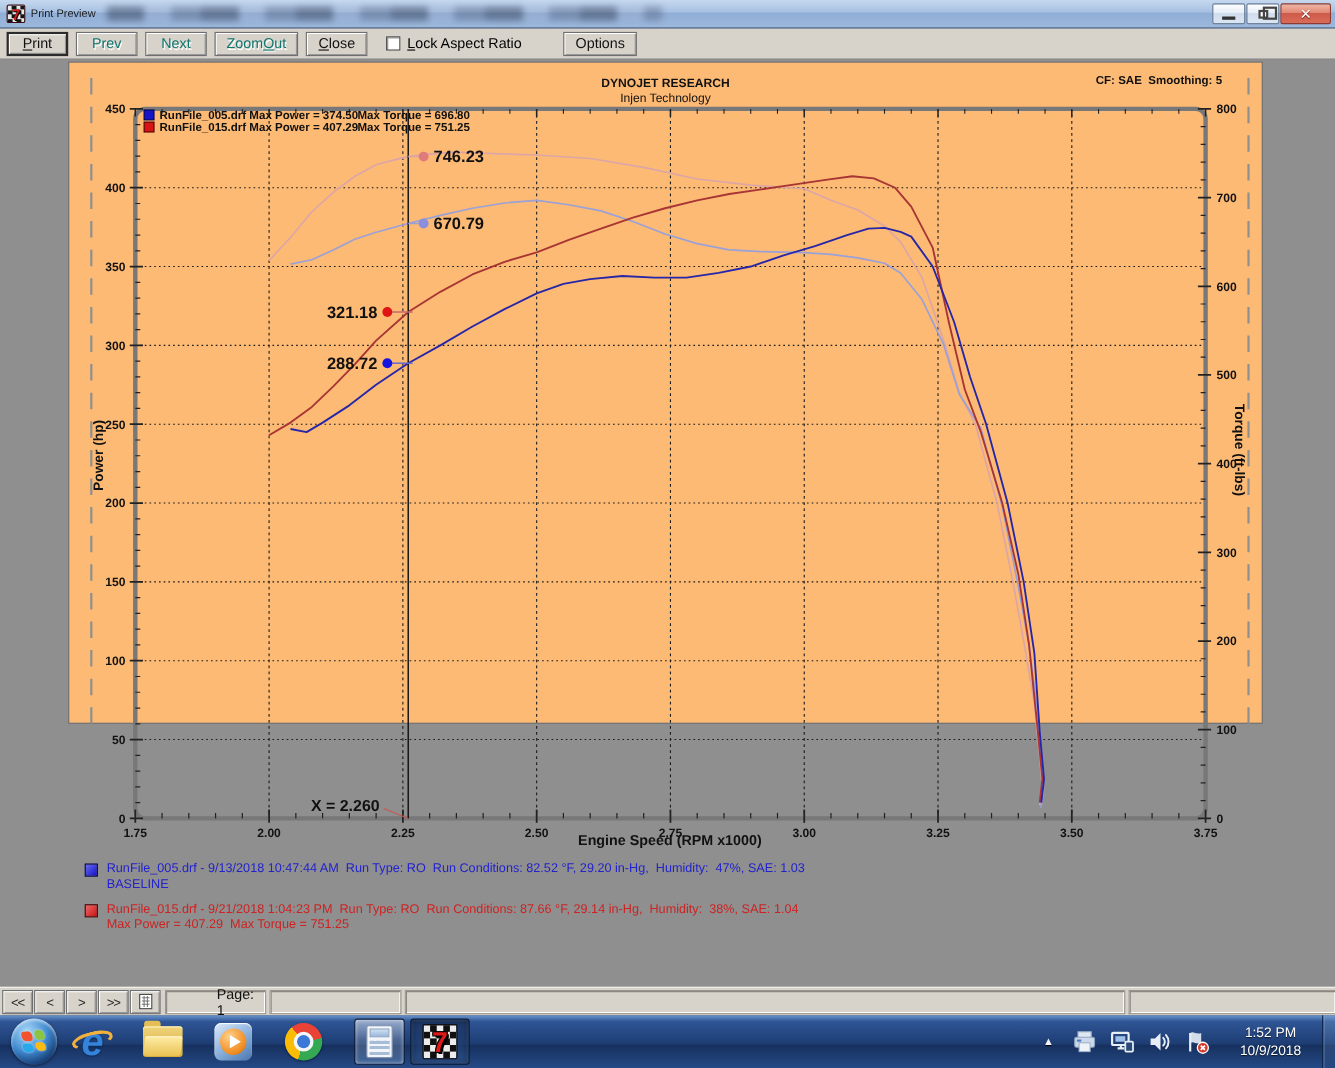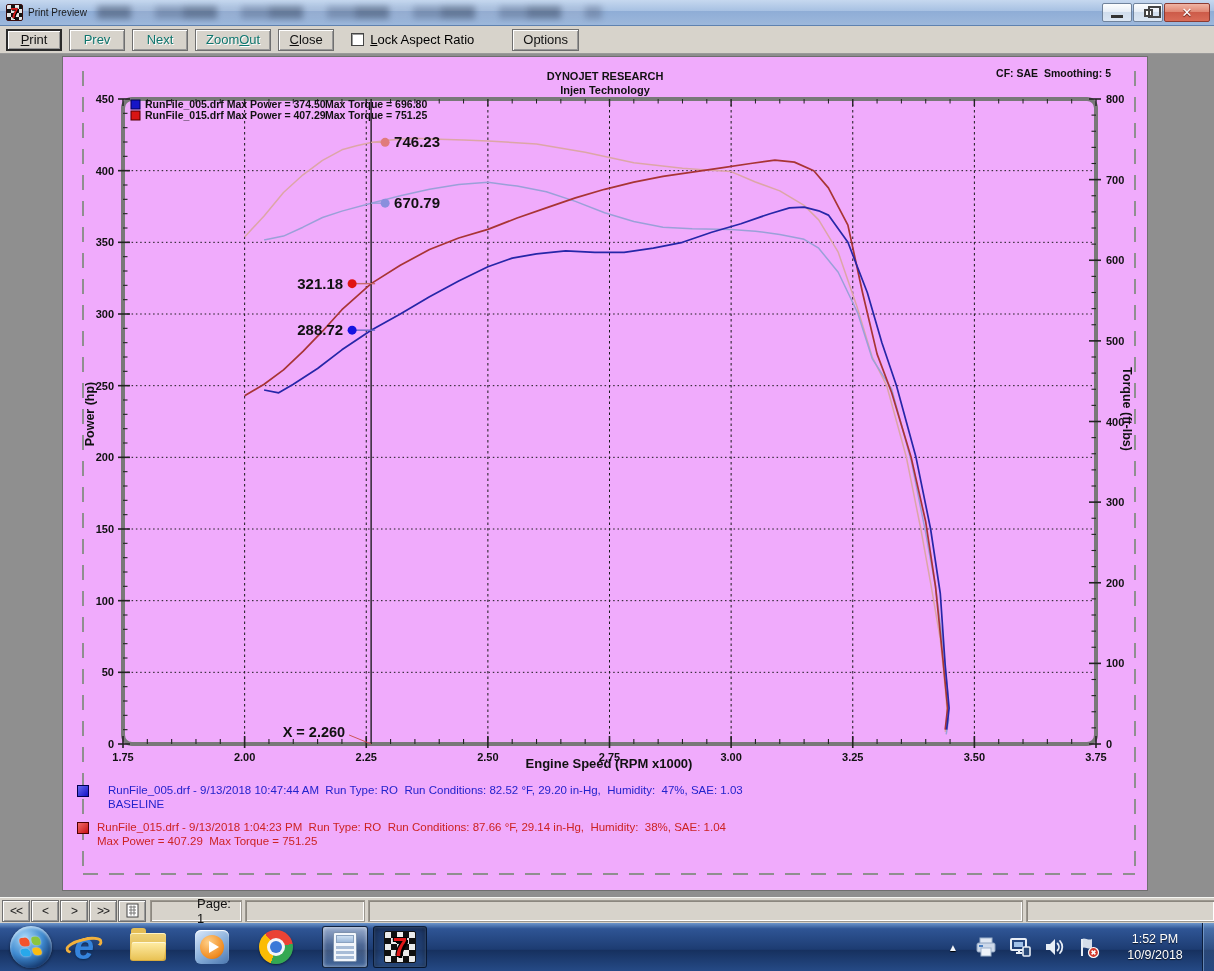--- a/index.html
+++ b/index.html
@@ -35,45 +35,45 @@
     display:flex;align-items:center;justify-content:center;font-size:13px;}
   .tbtn.default{border:2px solid #2b2b2b;padding:0 9px;}
   .tbtn.disabled{color:#0f766e;text-shadow:1px 1px 0 #fdfdfd;}
   .chk-wrap{display:flex;align-items:center;margin:0 6px 0 10px;}
   .chk{width:13px;height:13px;background:#fff;border:1px solid #454545;
     box-shadow:inset 1px 1px 0 #9a9a9a;margin-right:6px;}
   .opt-space{width:32px;}
 
   
   .workspace{position:absolute;left:0;top:54px;width:100%;height:843px;background:#8f8f8f;}
-  .page{position:absolute;left:63px;top:3px;width:1084px;height:833px;background:#f0abfc;
+  .page{position:absolute;left:63px;top:3px;width:1084px;height:600px;background:#fdba74;
     box-shadow:0 0 0 1px #6f6f6f;}
   .hdr1{position:absolute;left:0;right:0;top:13px;text-align:center;font-size:11px;font-weight:bold;color:#111;}
-  .hdr2{position:absolute;left:0;right:0;top:27px;text-align:center;font-size:11px;font-weight:bold;color:#111;}
+  .hdr2{position:absolute;left:0;right:0;top:27px;text-align:center;font-size:11px;font-weight:normal;color:#111;}
   .cf{position:absolute;right:36px;top:10px;font-size:10.5px;font-weight:bold;color:#111;white-space:pre;}
   .ylab-left{position:absolute;left:-38px;top:350px;width:130px;text-align:center;
     transform:rotate(-90deg);font-size:12.5px;font-weight:bold;color:#111;}
   .ylab-right{position:absolute;left:999px;top:345px;width:130px;text-align:center;
     transform:rotate(90deg);font-size:12.5px;font-weight:bold;color:#111;}
   .xlab{position:absolute;left:396px;top:699px;width:300px;text-align:center;font-size:13px;font-weight:bold;color:#111;}
   #chart{position:absolute;left:0;top:0;}
   #chart text{font-family:"Liberation Sans","DejaVu Sans",sans-serif;font-weight:bold;fill:#111;}
   .t-tick{font-size:11px;}
   .t-ann{font-size:15px;}
   .t-leg{font-size:10.5px;}
   .t-cur{font-size:14.5px;}
 
   
   .runinfo{position:absolute;left:14px;top:727px;}
   .ri-entry{display:flex;margin-bottom:10px;}
   .ri-sq{width:12px;height:12px;margin:1px 8px 0 0;flex:none;}
   .ri-sq.blue{background:linear-gradient(135deg,#6a6af0,#1212c8);border:1px solid #00004e;}
   .ri-sq.red{background:linear-gradient(135deg,#f06a6a,#c81212);border:1px solid #4e0000;}
   .ri-line{font-size:11.5px;line-height:13.5px;white-space:pre;}
-  .ri-blue .ri-line{color:#2323cc;margin-left:11px;}
+  .ri-blue .ri-line{color:#2323cc;}
   .ri-red .ri-line{color:#cc2323;}
 
   
   .statusbar{position:absolute;left:0;top:897px;width:100%;height:26px;background:#d7d3cb;
     border-top:1px solid #f5f5f2;display:flex;align-items:center;padding-left:2px;font-size:13px;}
   .sbtn{width:28px;height:22px;margin-right:1px;background:#d7d3cb;border:1px solid #6f6f6f;
     box-shadow:inset 1px 1px 0 #fff, inset -1px -1px 0 #989898;display:flex;align-items:center;justify-content:center;
     font-size:12px;color:#222;letter-spacing:-1px;}
   .scell{height:22px;border:1px solid #9b978f;box-shadow:inset 1px 1px 0 #8b877f, inset -1px -1px 0 #fff;
     display:flex;align-items:center;padding:0 10px;margin-left:3px;color:#111;}
@@ -439,21 +439,21 @@
         <div class="ri-entry ri-blue">
           <div class="ri-sq blue"></div>
           <div>
             <div class="ri-line">RunFile_005.drf - 9/13/2018 10:47:44 AM  Run Type: RO  Run Conditions: 82.52 °F, 29.20 in-Hg,  Humidity:  47%, SAE: 1.03</div>
             <div class="ri-line">BASELINE</div>
           </div>
         </div>
         <div class="ri-entry ri-red">
           <div class="ri-sq red"></div>
           <div>
-            <div class="ri-line">RunFile_015.drf - 9/13/2018 1:04:23 PM  Run Type: RO  Run Conditions: 87.66 °F, 29.14 in-Hg,  Humidity:  38%, SAE: 1.04</div>
+            <div class="ri-line">RunFile_015.drf - 9/21/2018 1:04:23 PM  Run Type: RO  Run Conditions: 87.66 °F, 29.14 in-Hg,  Humidity:  38%, SAE: 1.04</div>
             <div class="ri-line">Max Power = 407.29  Max Torque = 751.25</div>
           </div>
         </div>
       </div>
     </div>
   </div>
 
   <div class="statusbar">
     <button class="sbtn">&lt;&lt;</button>
     <button class="sbtn">&lt;</button>

